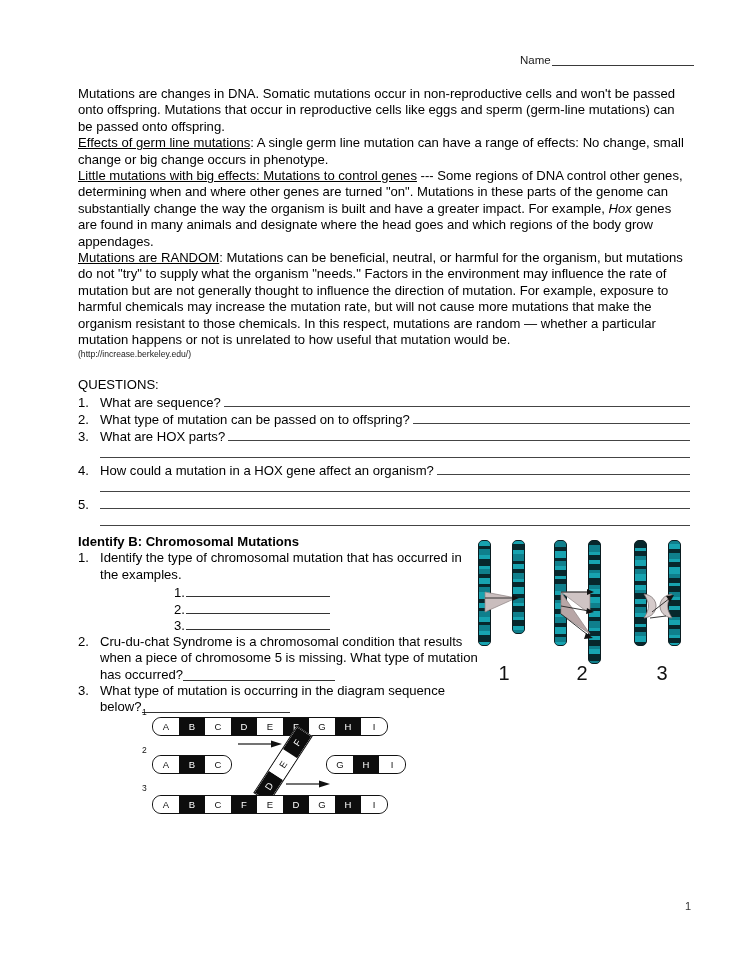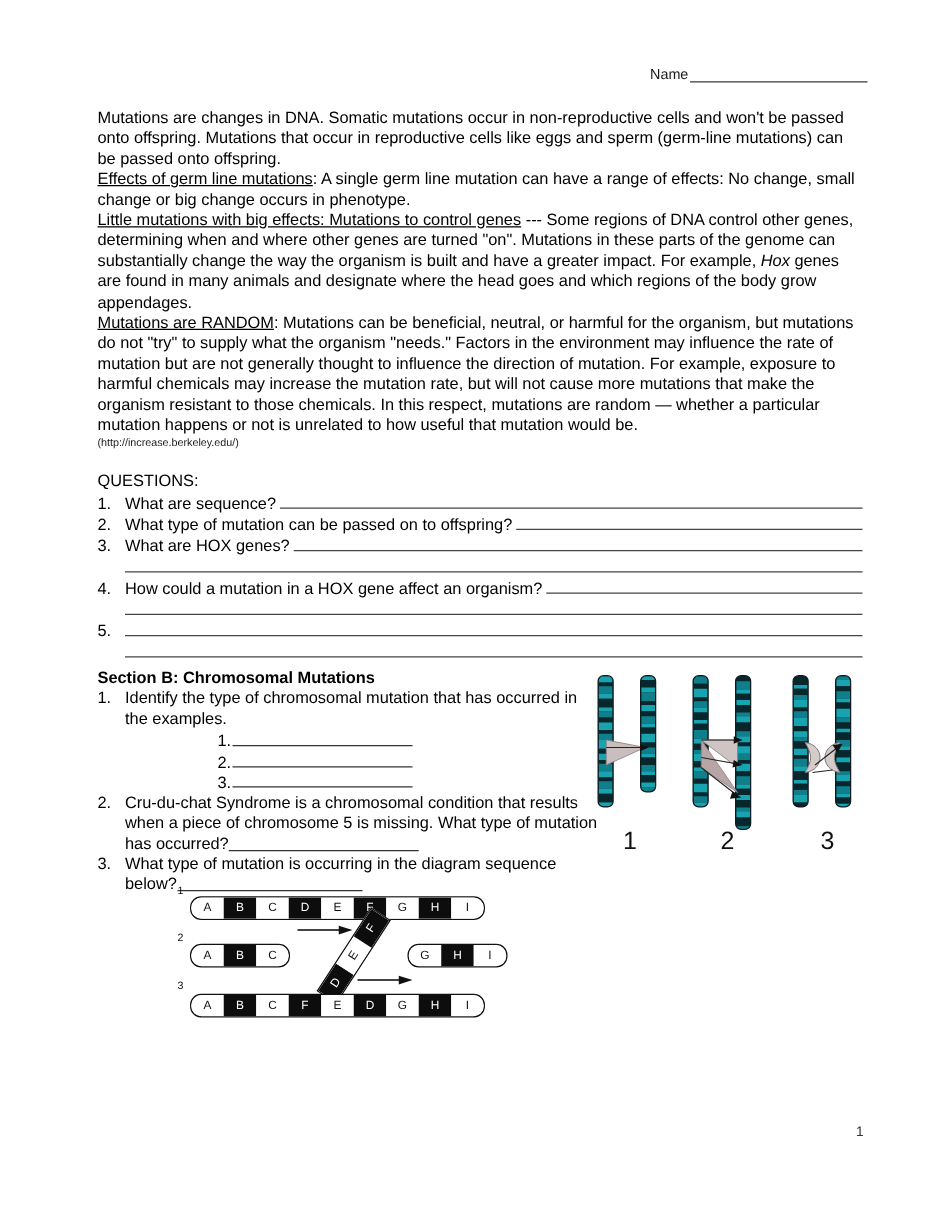--- a/index.html
+++ b/index.html
@@ -318,21 +318,21 @@
       </div>
 
       <div class="q-row">
         <span class="q-num">2.</span>
         <span class="q-text">What type of mutation can be passed on to offspring?</span>
         <span class="q-line"></span>
       </div>
 
       <div class="q-row">
         <span class="q-num">3.</span>
-        <span class="q-text">What are HOX genes?</span>
+        <span class="q-text">What are HOX parts?</span>
         <span class="q-line"></span>
       </div>
       <div class="cont-row">
         <span class="cont-indent"></span>
         <span class="cont-line"></span>
       </div>
 
       <div class="q-row">
         <span class="q-num">4.</span>
         <span class="q-text">How could a mutation in a HOX gene affect an organism?</span>
@@ -347,21 +347,21 @@
         <span class="q-num">5.</span>
         <span class="q-line"></span>
       </div>
       <div class="cont-row">
         <span class="cont-indent"></span>
         <span class="cont-line"></span>
       </div>
     </div>
 
     <div class="sectionB">
-      <div class="sec-head">Section B: Chromosomal Mutations</div>
+      <div class="sec-head">Identify B: Chromosomal Mutations</div>
 
       <div class="b-item">
         <span class="b-num">1.</span>
         <span class="b-body">Identify the type of chromosomal mutation that has occurred in the examples.</span>
       </div>
 
       <div class="sub-list">
         <div class="sub-row">
           <span class="sub-num">1.</span>
           <span class="sub-line"></span>

